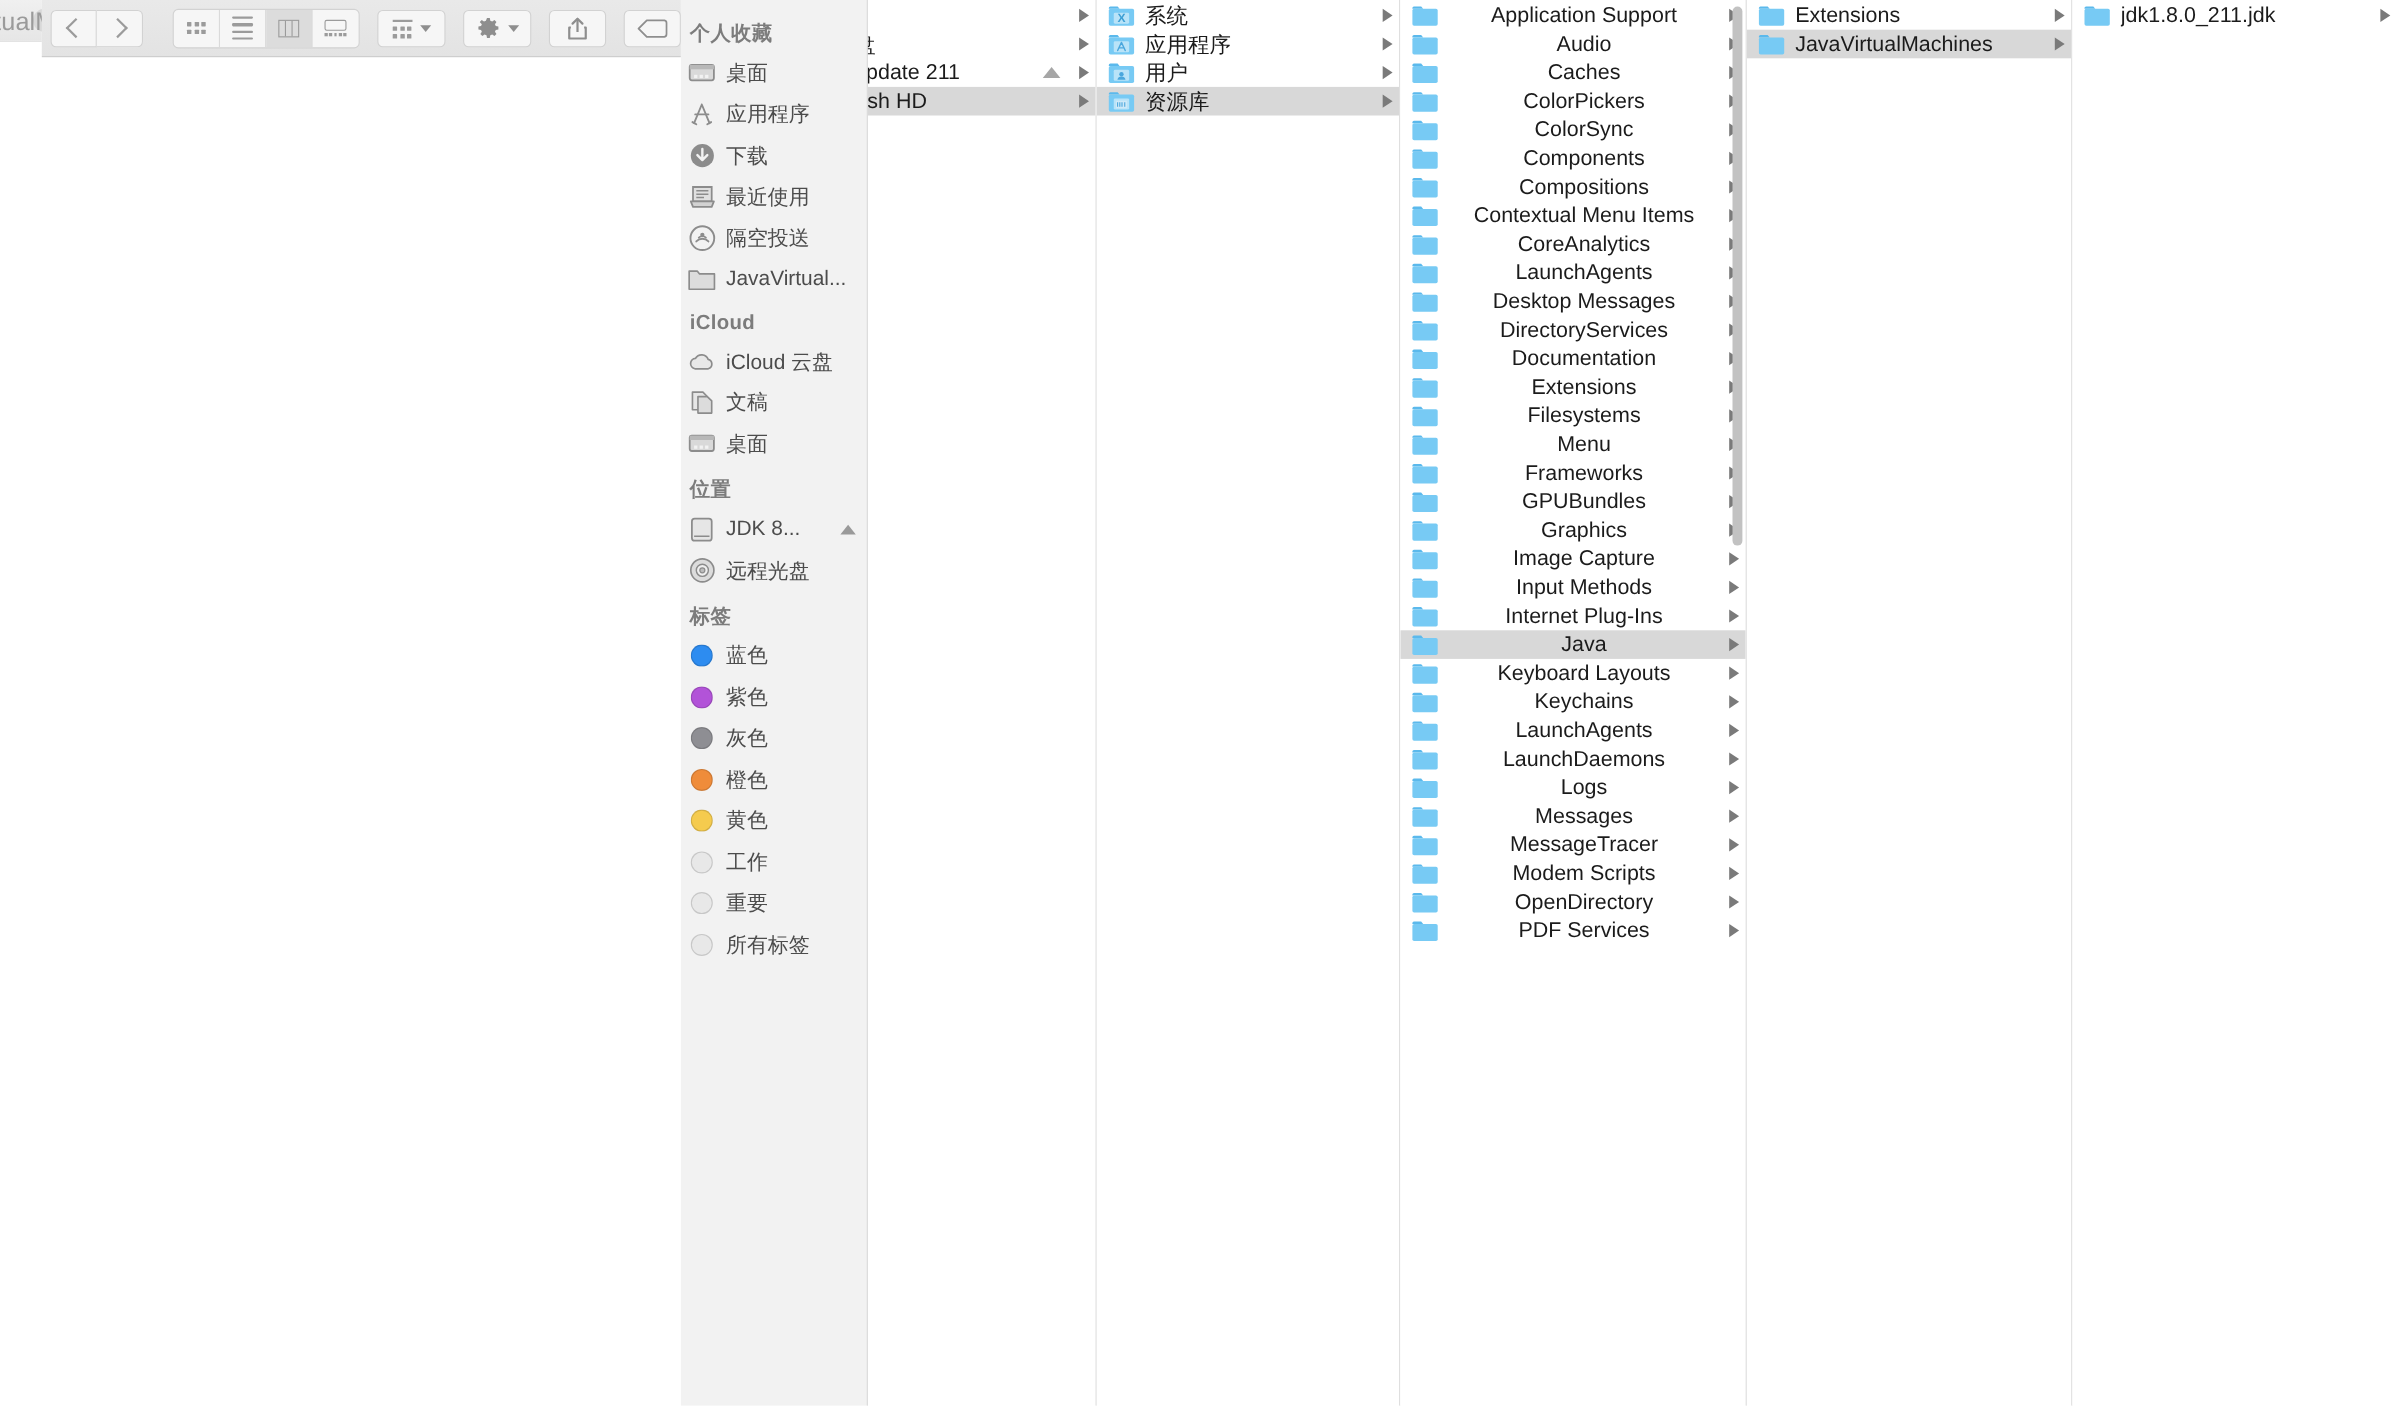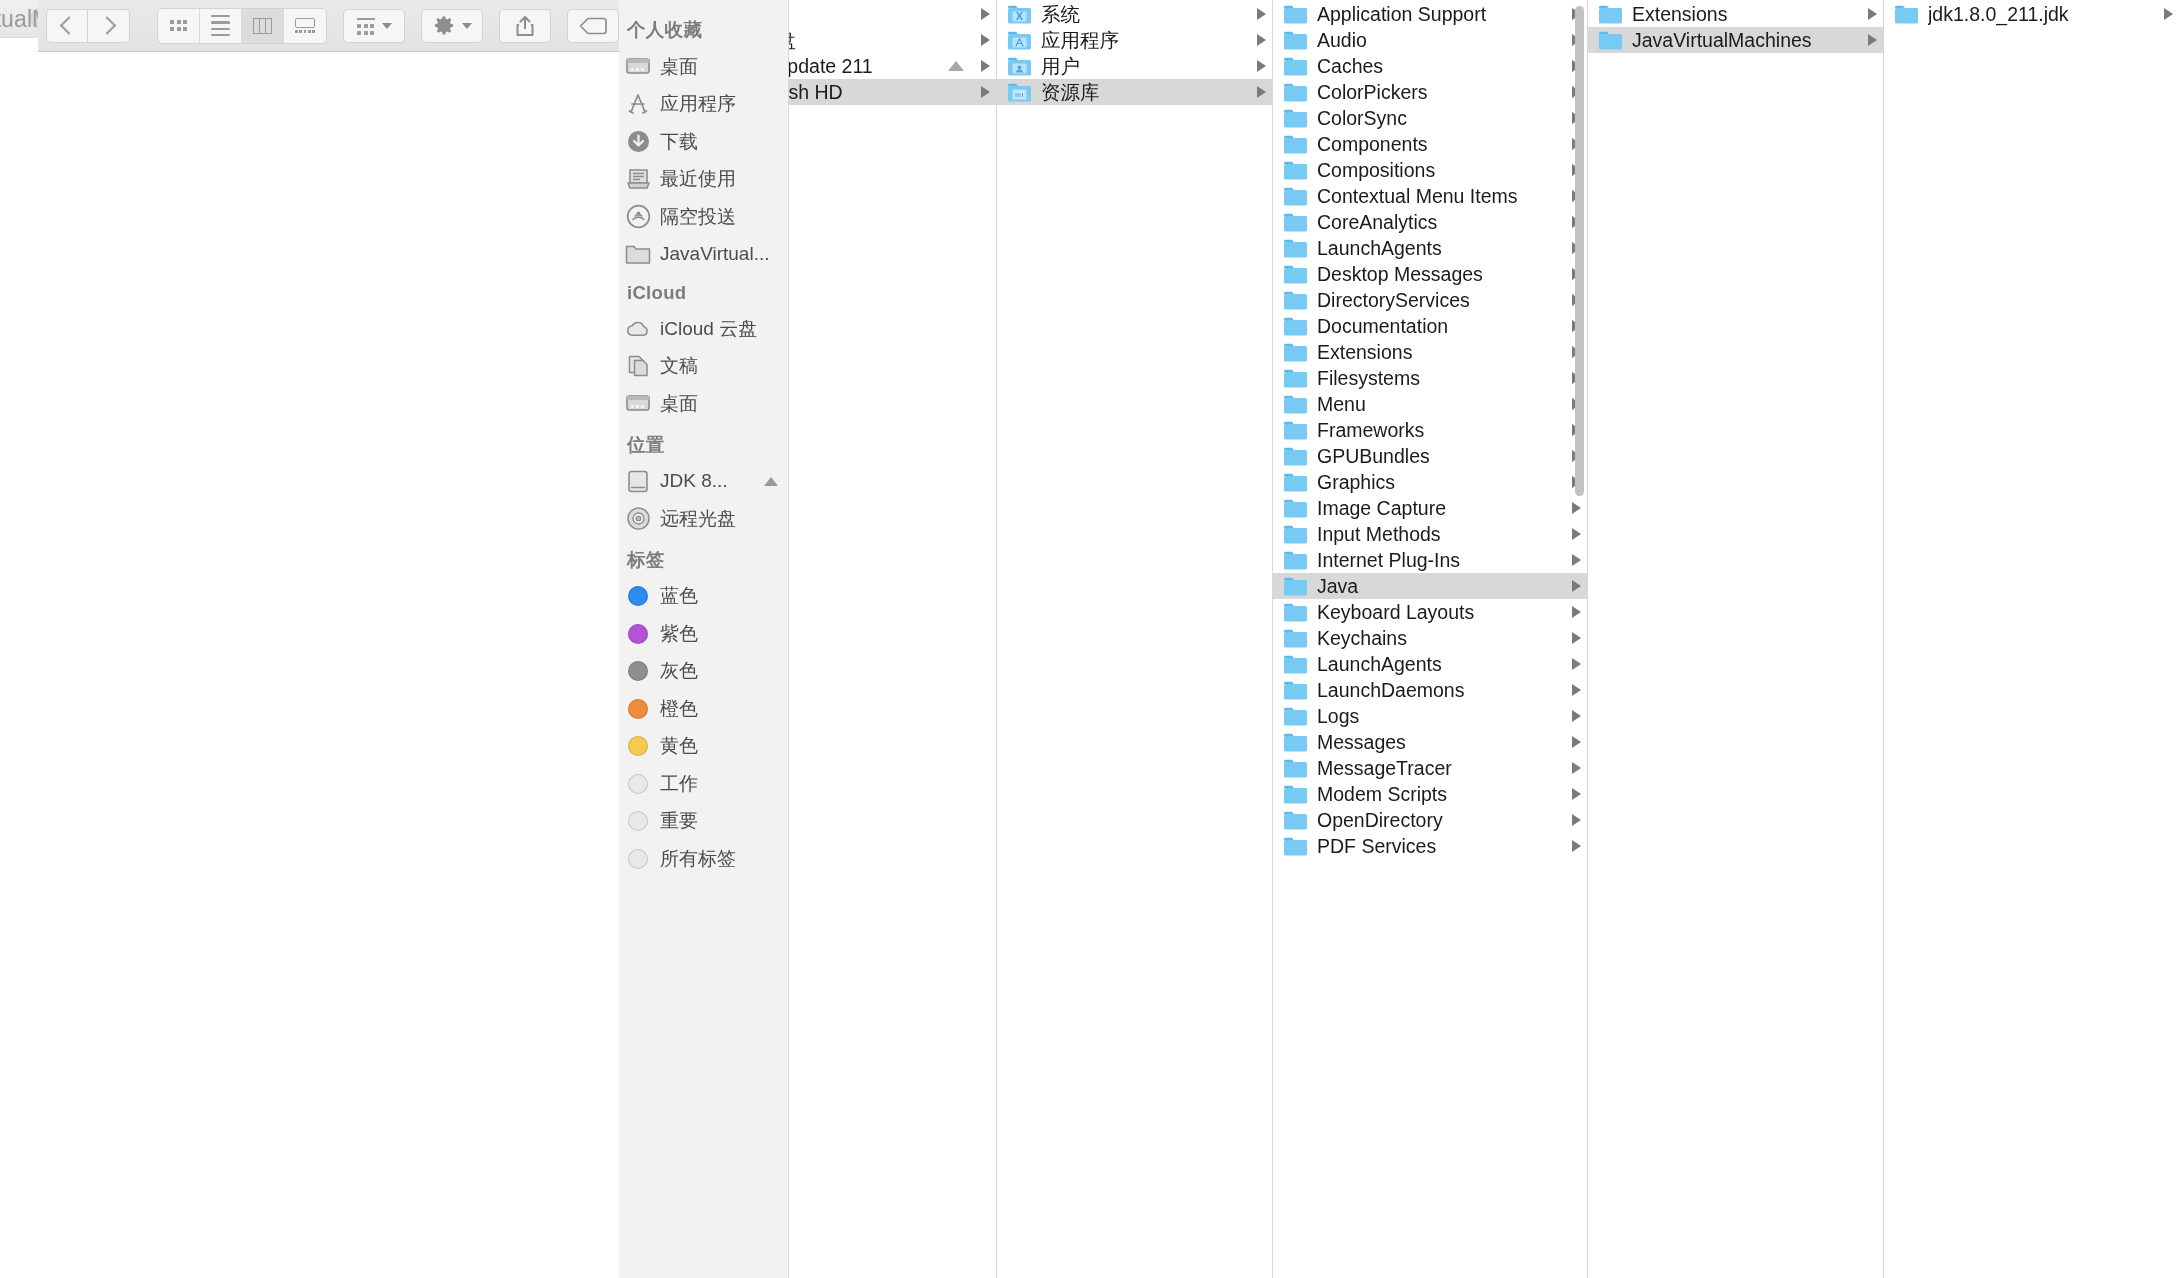--- a/index.html
+++ b/index.html
@@ -503,21 +503,21 @@
       <rect x="1" y="4" width="23" height="15.5" rx="1.6" fill="#77caf4"></rect>
       <rect x="5.5" y="7.5" width="14" height="10" rx="1.2" fill="#b9e3f8"></rect>
       <rect x="7.5" y="9.5" width="10" height="7" fill="#cfe9f8"></rect>
                   <path d="M9 11 v4 M11 11 v4 M13 11 v4 M15.5 11 v4" stroke="#4aa7dd" stroke-width="1"></path>
                 </svg></span>
               <span class="name">资源库</span>
               <span class="disc-arrow"></span>
             </div>
           </div>
         </div>
-        <div class="col" style="width: 315px; flex: 0 0 315px;">
+        <div class="col" style="width: 315px; flex: 0 0 315px; text-align: center;">
           <div class="col-scroll" style="padding-top: 1px;">
             <div class="row">
               <span class="folder"><svg width="25" height="21" viewBox="0 0 25 21">
       <path d="M1 3.2 A1.4 1.4 0 0 1 2.4 1.8 L9 1.8 L10.8 4 L1 4 Z" fill="#5bb9ec"></path>
       <rect x="1" y="4" width="23" height="15.5" rx="1.6" fill="#77caf4"></rect>
     </svg></span>
               <span class="name">Application Support</span>
               <span class="disc-arrow"></span>
             </div>
             <div class="row">

